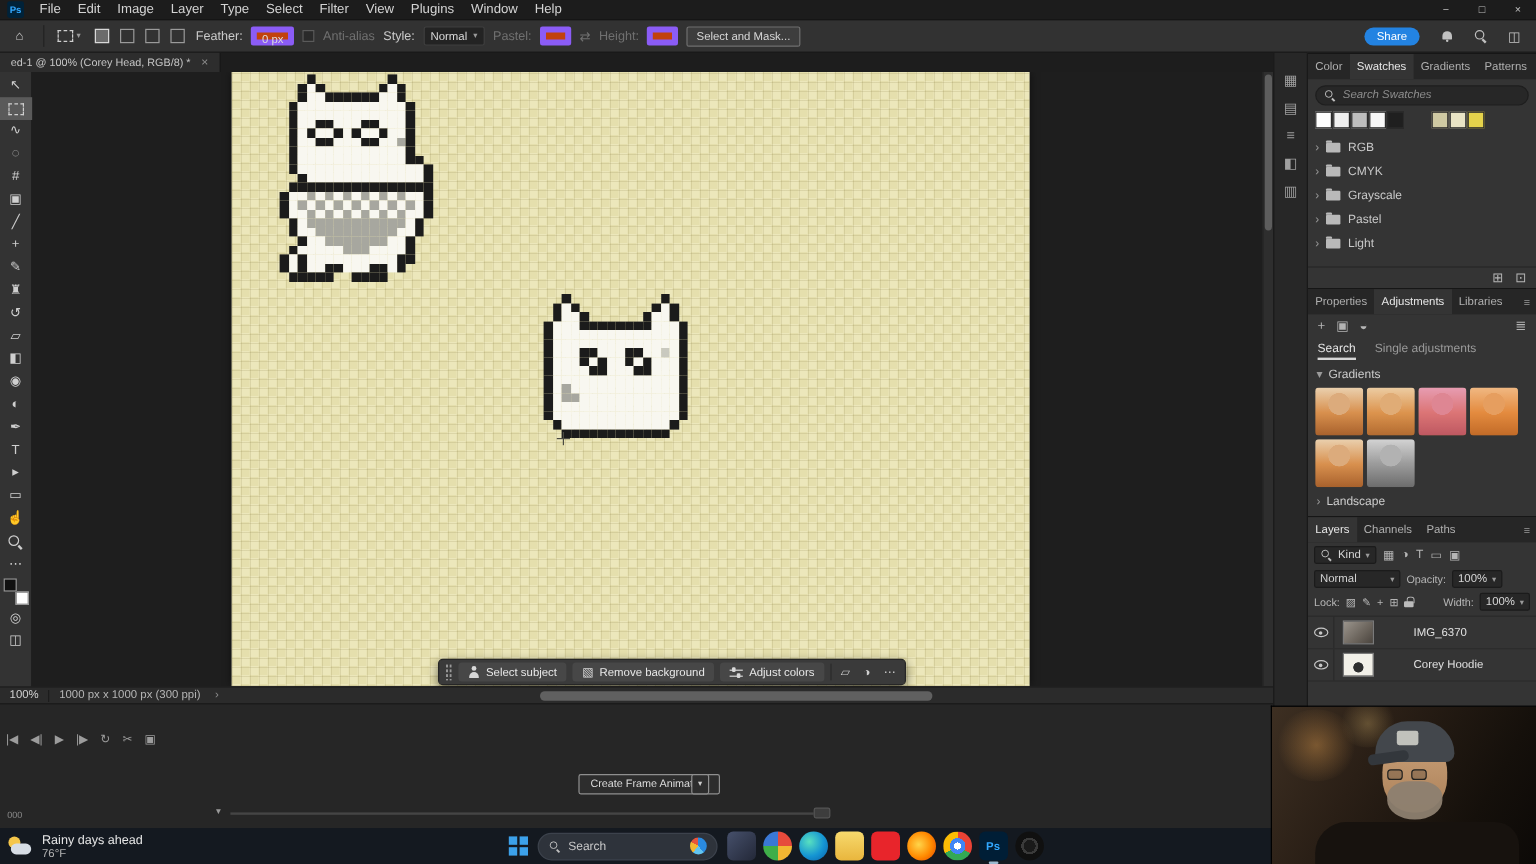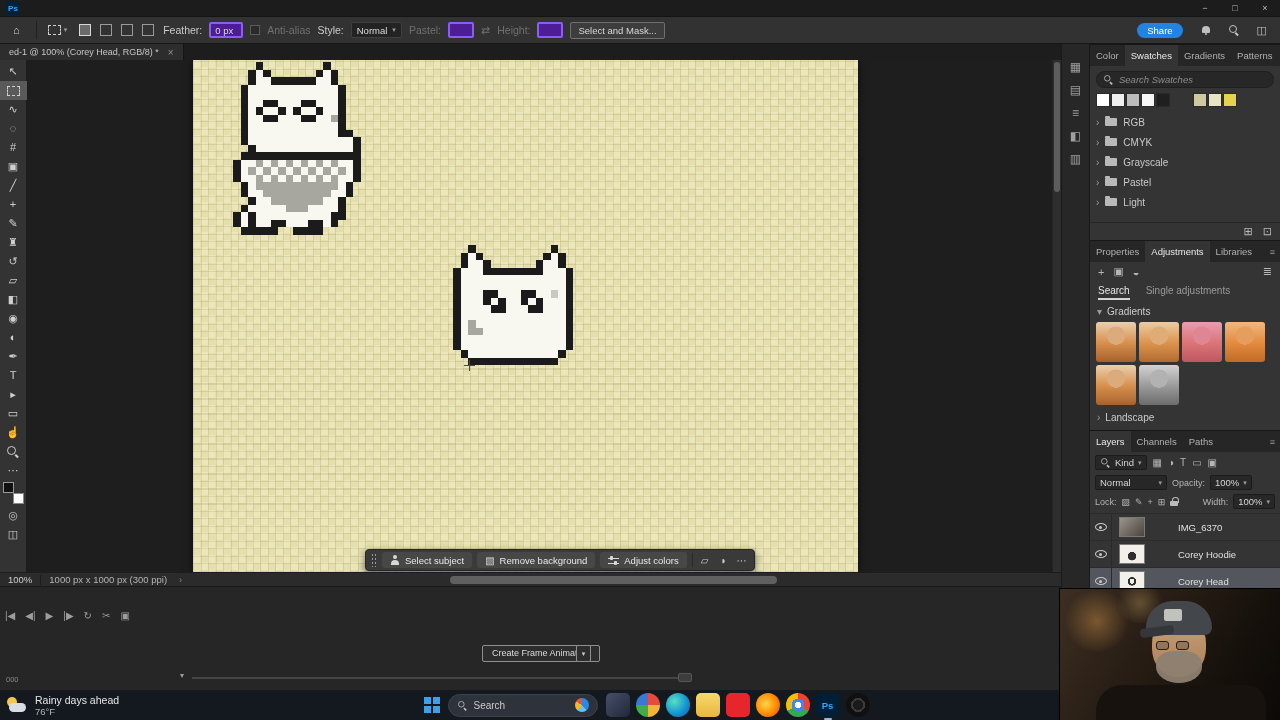--- a/index.html
+++ b/index.html
@@ -13,21 +13,21 @@
 #ps-logo{width:14px;height:14px;margin:0 6px;background:#002239;color:#31a8ff;font-size:8px;font-weight:bold;border-radius:2px;display:flex;align-items:center;justify-content:center;}
 #menu-items{display:flex;}
 .mi{padding:0 7px;font-size:11px;color:#d4d4d4;}
 #win-controls{margin-left:auto;display:flex;}
 .wc{width:30px;text-align:center;font-size:9px;color:#bdbdbd;line-height:16px;}
 
 
 #optionsbar{position:absolute;left:0;top:17px;width:1280px;height:27px;background:#323232;border-bottom:1px solid #161616;display:flex;align-items:center;padding:0 8px;gap:7px;}
 .oblabel{color:#cacaca;font-size:10.5px;}
 .dis{color:#707070!important;}
-.obinput{min-width:34px;height:16px;background:#4c1d95;border:2px solid #8b5cf6;border-radius:2px;color:#dcdcdc;font-size:9.5px;padding:1px 4px;display:inline-block;}
+.obinput{min-width:34px;height:16px;background:#c2410c;border:5px solid #8b5cf6;border-radius:2px;color:#dcdcdc;font-size:9.5px;padding:1px 4px;display:inline-block;}
 .short{min-width:26px;}
 .obselect{height:16px;background:#232323;border:1px solid #3f3f3f;border-radius:2px;color:#dcdcdc;font-size:9.5px;padding:1px 5px;display:inline-flex;align-items:center;gap:5px;}
 .obcheck{width:10px;height:10px;border:1px solid #5a5a5a;background:#2a2a2a;display:inline-block;}
 .obbtn{border:1px solid #6f6f6f;background:#3d3d3d;border-radius:2px;color:#d8d8d8;font-size:9.5px;padding:2px 7px;}
 .sharebtn{background:var(--accent);color:#fff;font-size:9.5px;padding:2px 10px;border-radius:9px;margin-right:6px;}
 .ob-ic{color:#c5c5c5;margin:0 5px;display:inline-flex;align-items:center;font-size:11px;}
 .selmode{width:12px;height:12px;border:1px solid #9a9a9a;margin-right:2px;display:inline-block;}
 .selmode.on{background:#6b6b6b;border-color:#d8d8d8;}
 .tpreset{display:inline-flex;align-items:center;gap:3px;margin-right:5px;}
 .vdiv{width:1px;height:18px;background:#222;margin:0 4px;}
@@ -199,20 +199,33 @@
 #capbrim{position:absolute;left:80px;top:38px;width:34px;height:9px;background:#33373c;border-radius:4px;transform:rotate(-8deg);}
 #caplogo{position:absolute;left:104px;top:20px;width:18px;height:12px;background:#cfcfc9;border-radius:2px;opacity:.9;}
 .glass{position:absolute;top:52px;width:13px;height:9px;border:1.5px solid #20201e;border-radius:3px;background:rgba(40,35,30,.25);}
 .gl{left:96px;} .gr{left:116px;}
 </style>
 </head>
 <body>
 
 <div id="menubar">
   <span id="ps-logo">Ps</span>
+  <div id="menu-items">
+      <span class="mi">File</span>
+      <span class="mi">Edit</span>
+      <span class="mi">Image</span>
+      <span class="mi">Layer</span>
+      <span class="mi">Type</span>
+      <span class="mi">Select</span>
+      <span class="mi">Filter</span>
+      <span class="mi">View</span>
+      <span class="mi">Plugins</span>
+      <span class="mi">Window</span>
+      <span class="mi">Help</span>
+    </div>
   <div id="win-controls">
     <span class="wc">−</span>
     <span class="wc">□</span>
     <span class="wc">×</span>
   </div>
 </div>
 
 <div id="optionsbar">
   <span class="ob-ic">⌂</span>
   <span class="vdiv"></span>
@@ -1094,27 +1107,20 @@
           <span class="lthumb" style="background: linear-gradient(135deg, rgb(154, 148, 140), rgb(107, 100, 92) 60%, rgb(74, 68, 62));"></span>
           <span class="lname">IMG_6370</span>
         </div>
         <div class="lrow">
           <span class="eyecell">
             <span class="icon-eye"></span>
           </span>
           <span class="lthumb" style="background: radial-gradient(circle at 50% 62%, rgb(46, 46, 46) 0px, rgb(46, 46, 46) 4px, rgb(242, 240, 232) 4.5px);"></span>
           <span class="lname">Corey Hoodie</span>
         </div>
-        <div class="lrow sel">
-          <span class="eyecell">
-            <span class="icon-eye"></span>
-          </span>
-          <span class="lthumb" style="background: radial-gradient(circle at 50% 52%, rgb(239, 237, 226) 0px, rgb(239, 237, 226) 2.5px, rgb(46, 46, 46) 2.5px, rgb(46, 46, 46) 4px, rgb(242, 240, 232) 4.5px);"></span>
-          <span class="lname">Corey Head</span>
-        </div>
       </div>
   </div>
 </div>
 
 <div id="taskbar">
   <div id="weather">
     <span class="icon-weather"></span>
     <span>
         <span id="w1">Rainy days ahead</span>
         <span id="w2">76°F</span>

